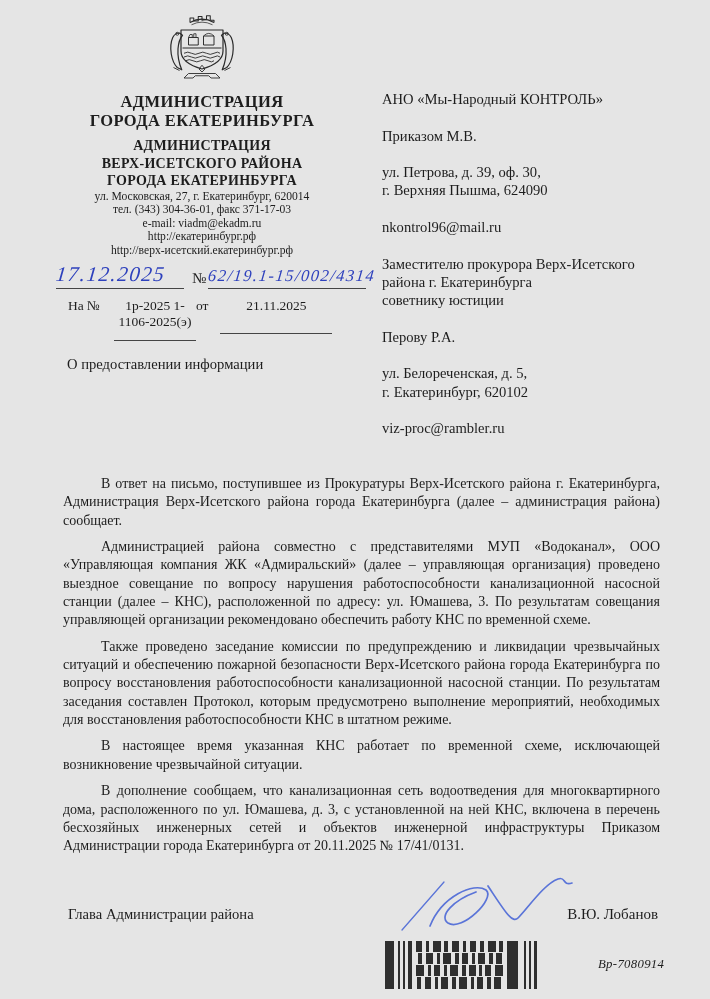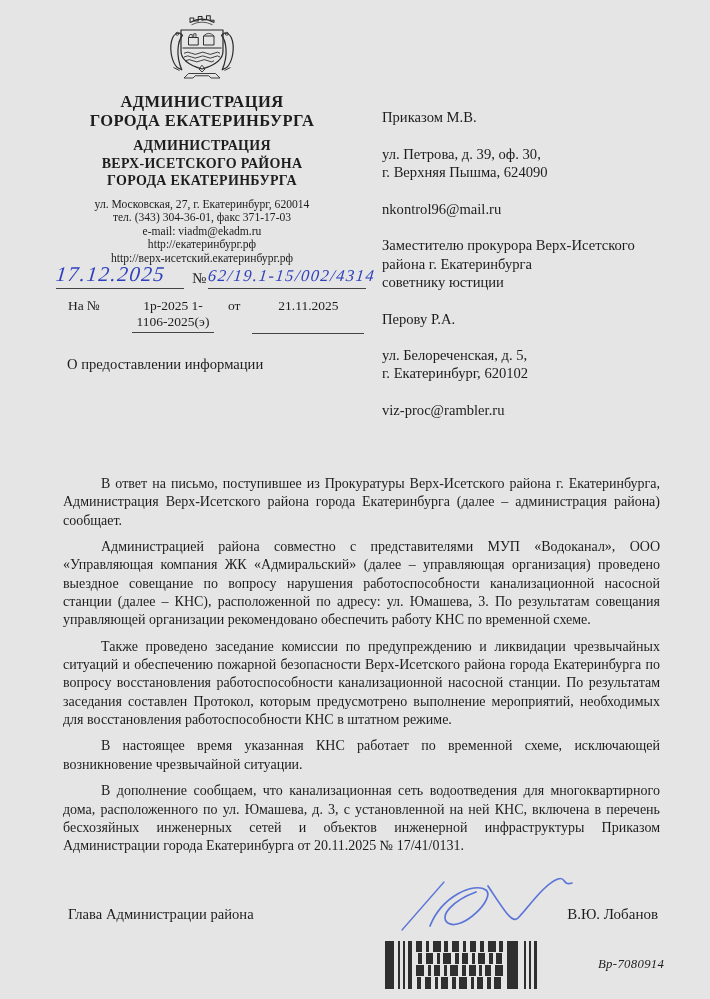--- a/index.html
+++ b/index.html
@@ -9,45 +9,45 @@
     background:#e5e5e5; color:#1d1d1d;
     font-family:"Liberation Serif", serif;
     overflow:hidden;
   }
 
   
   .lh { position:absolute; left:56px; top:8px; width:292px; text-align:center; }
   .emblem { display:block; margin:0 auto 4px auto; }
   .t1 { font-size:16.5px; font-weight:bold; letter-spacing:.4px; line-height:19px; }
   .t2 { font-size:14px;  font-weight:bold; letter-spacing:.3px; line-height:17.5px; margin-top:7px; }
-  .contacts { margin-top:8px; font-size:11.6px; line-height:13.6px; }
+  .contacts { margin-top:0; font-size:11.6px; line-height:13.6px; }
 
   
   .reg { position:absolute; left:56px; top:262px; width:312px; font-size:13.5px; }
   .hand {
     font-style:italic; color:#2e41bd; letter-spacing:1.5px;
     transform:skewX(-6deg); display:inline-block;
   }
   .reg-row1 { display:flex; align-items:flex-end; }
   .reg-date {
     width:128px; border-bottom:1.2px solid #444; text-align:left;
     font-size:21px; padding-bottom:1px; white-space:nowrap;
   }
   .reg-no-label { font-size:15px; margin:0 2px 2px 8px; }
   .reg-number {
     width:158px; border-bottom:1.2px solid #444;
     font-size:16.5px; padding-bottom:2px; white-space:nowrap; overflow:visible;
   }
   .reg-row2 { display:flex; margin-top:9px; align-items:flex-start; }
   .onum-label { margin-left:12px; }
   .onum-val {
-    display:inline-block; width:82px; margin-left:32px; text-align:center;
-    border-bottom:1px solid #444; line-height:16px; padding-bottom:2px;
-  }
-  .ot-label { margin-left:14px; }
+    display:inline-block; width:82px; margin-left:14px; text-align:center;
+    border-bottom:1px solid #444; line-height:16px; padding-bottom:10px;
+  }
+  .ot-label { }
   .ot-val {
     display:inline-block; width:112px; margin-left:12px; text-align:center;
     border-bottom:1px solid #444; height:36px; line-height:16px;
   }
 
   .subject { position:absolute; left:67px; top:356px; font-size:14.6px; }
 
   
   .recip { position:absolute; left:382px; top:90px; width:300px; font-size:14.6px; }
   .recip div { min-height:18.3px; line-height:18.3px; }
@@ -138,20 +138,21 @@
         <span>1106-2025(э)</span>
       </span>
       <span class="ot-label">от</span>
       <span class="ot-val">21.11.2025</span>
     </div>
   </div>
 
   <div class="subject">О предоставлении информации</div>
 
   <div class="recip">
+    <div>АНО «Мы-Народный КОНТРОЛЬ»</div>
     <div></div>
     <div>Приказом М.В.</div>
     <div></div>
     <div>ул. Петрова, д. 39, оф. 30,</div>
     <div>г. Верхняя Пышма, 624090</div>
     <div></div>
     <div>nkontrol96@mail.ru</div>
     <div></div>
     <div>Заместителю прокурора Верх-Исетского</div>
     <div>района г. Екатеринбурга</div>

